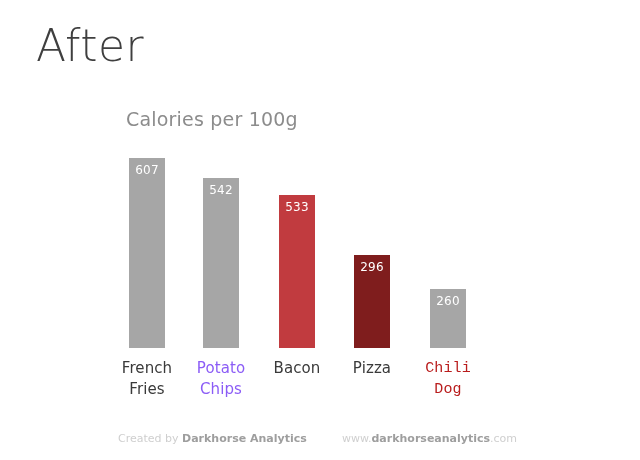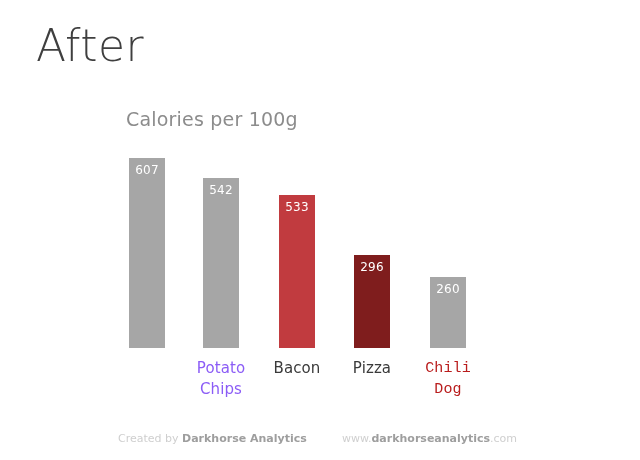--- a/index.html
+++ b/index.html
@@ -132,41 +132,42 @@
 
 <div class="chart-title">After</div>
 
 <div class="chart-subtitle">Calories per 100g</div>
 
 <div class="plot-area" id="plot-area">
     <div class="bar-group" style="left: 109.5px;">
       <div class="bar" style="height: 190px; background: rgb(166, 166, 166);">
         <div class="bar-value" style="color: rgb(255, 255, 255);">607</div>
       </div>
+      <div class="bar-label" style="color: rgb(58, 58, 58);"><span>French</span><span class="line2">Fries</span></div>
     </div>
     <div class="bar-group" style="left: 183.5px;">
       <div class="bar" style="height: 169.654px; background: rgb(166, 166, 166);">
         <div class="bar-value" style="color: rgb(255, 255, 255);">542</div>
       </div>
       <div class="bar-label" style="color: #8b5cf6;"><span>Potato</span><span class="line2">Chips</span></div>
     </div>
     <div class="bar-group" style="left: 259.5px;">
       <div class="bar highlight" style="height: 153px; background: rgb(193, 59, 63);">
         <div class="bar-value" style="color: rgb(255, 255, 255);">533</div>
       </div>
       <div class="bar-label" style="color: rgb(58, 58, 58);"><span>Bacon</span></div>
     </div>
     <div class="bar-group" style="left: 334.5px;">
       <div class="bar" style="height: 92.6524px; background: #7f1d1d;">
         <div class="bar-value" style="color: rgb(255, 255, 255);">296</div>
       </div>
       <div class="bar-label" style="color: rgb(58, 58, 58);"><span>Pizza</span></div>
     </div>
     <div class="bar-group" style="left: 410.5px;">
-      <div class="bar" style="height: 71px; background: rgb(166, 166, 166);">
+      <div class="bar" style="height: 59px; background: rgb(166, 166, 166);">
         <div class="bar-value" style="color: rgb(255, 255, 255);">260</div>
       </div>
       <div class="bar-label" style="color: #b91c1c; font-family: Liberation Mono, monospace;"><span>Chili Dog</span></div>
     </div>
   </div>
 
 <div class="footer">
   <div class="footer-left"><span class="light">Created by </span><b>Darkhorse Analytics</b></div>
   <div class="footer-right"><span class="light">www.</span><b>darkhorseanalytics</b><span class="light">.com</span></div>
 </div>

